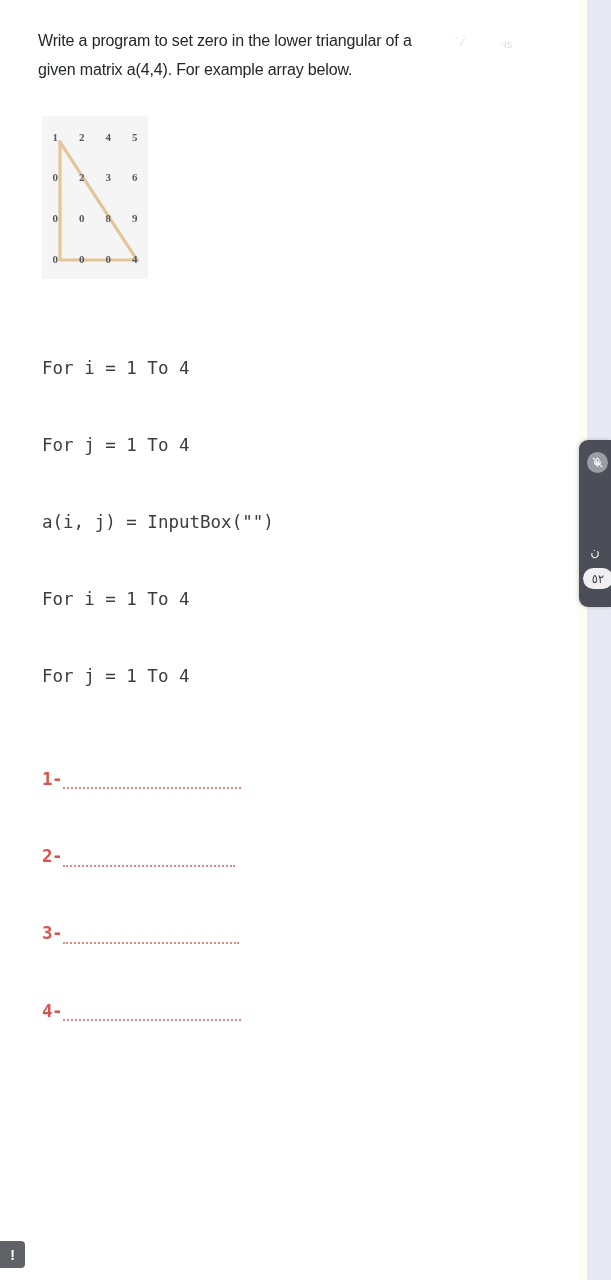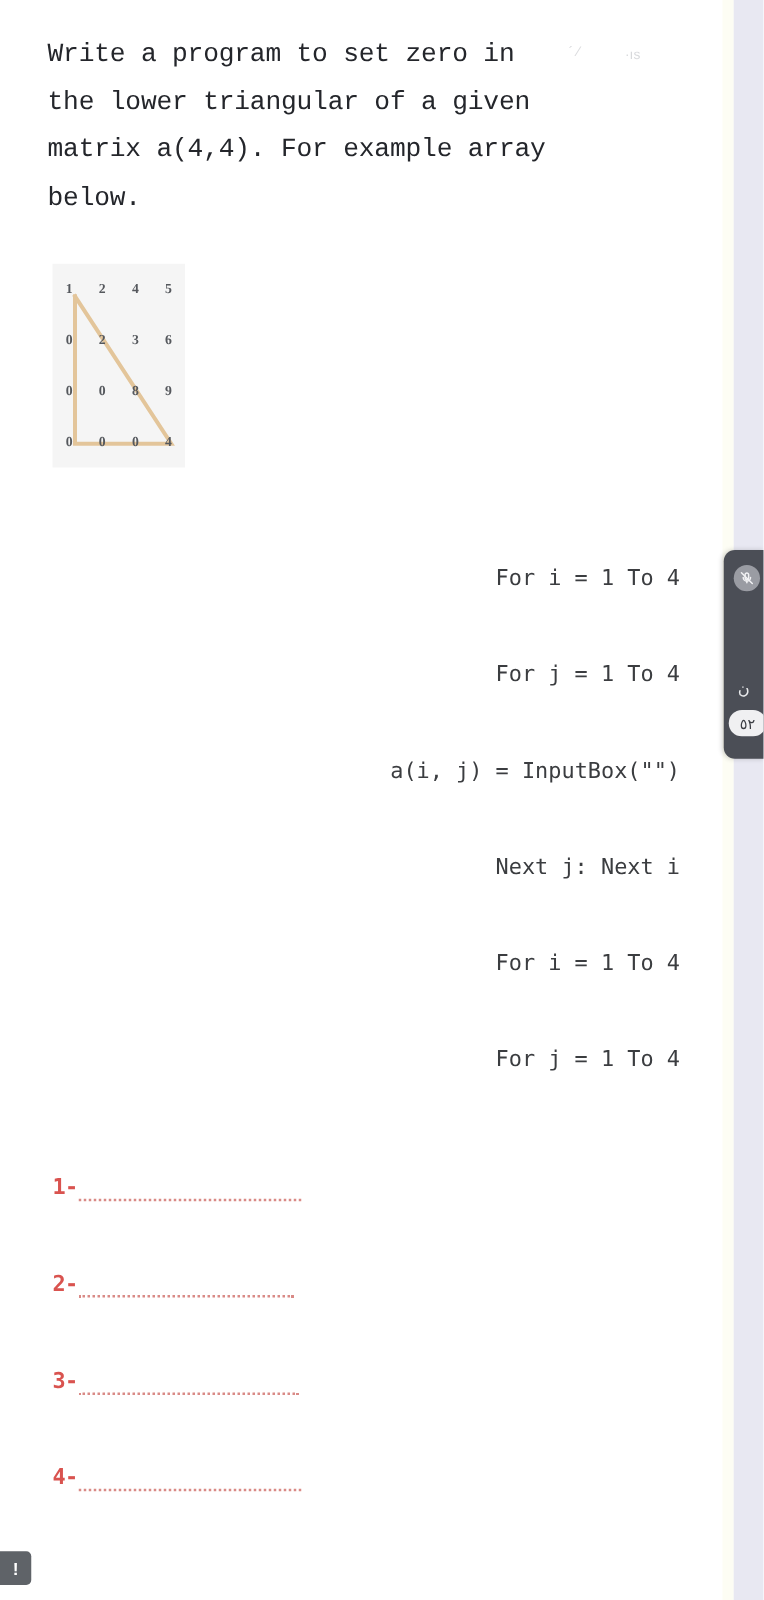--- a/index.html
+++ b/index.html
@@ -42,27 +42,26 @@
   
   .content {
     position: absolute;
     left: 0;
     top: 0;
     width: 578px;
     padding: 26px 34px 0 38px;
   }
 
   .question-text {
-    font-size: 21px;
+    font-size: 16px;
     line-height: 1.82;
     color: #24262b;
     letter-spacing: -0.15px;
     margin: 0;
     max-width: 400px;
-    font-family: Liberation Mono, monospace;
   }
 
   
   .matrix-figure {
     position: relative;
     margin-top: 32px;
     margin-left: 4px;
     width: 106px;
     height: 163px;
     background: #f5f5f5;
@@ -91,21 +90,21 @@
   
   .code-block {
     margin-top: 26px;
     margin-left: 4px;
     font-family: "DejaVu Sans Mono", "Liberation Mono", monospace;
     font-size: 17.5px;
     line-height: 1.465;
     color: #3b3d40;
     white-space: pre;
   }
-  .code-line { white-space: pre; text-align: right; }
+  .code-line { white-space: pre; }
 
   .blank-line {
     display: flex;
     align-items: flex-end;
     height: 26px;
   }
   .blank-num {
     color: #d9534f;
     font-family: "DejaVu Sans Mono", "Liberation Mono", monospace;
     font-size: 17.5px;
@@ -237,21 +236,20 @@
         <span class="matrix-cell">0</span>
         <span class="matrix-cell">0</span>
         <span class="matrix-cell">4</span>
       </div>
     </div>
 
     <div class="code-block">
       <div class="code-line">For i = 1 To 4</div>
       <div class="code-line">For j = 1 To 4</div>
       <div class="code-line">a(i, j) = InputBox("")</div>
-      <div class="code-line">Next j: Next i</div>
       <div class="code-line">For i = 1 To 4</div>
       <div class="code-line">For j = 1 To 4</div>
 
       <div class="blank-line">
         <span class="blank-num">1-</span>
         <span class="blank-dots w1"></span>
       </div>
       <div class="blank-line">
         <span class="blank-num">2-</span>
         <span class="blank-dots w2"></span>

